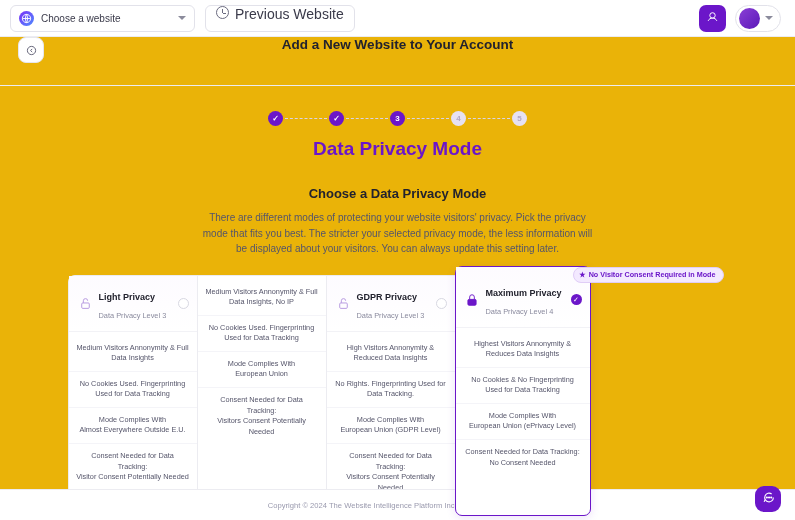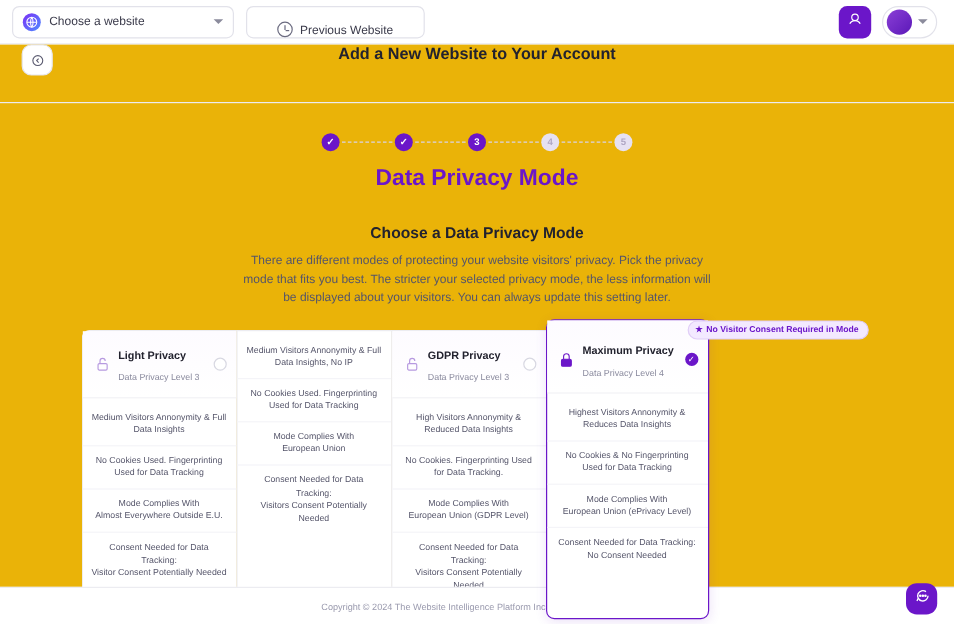--- a/index.html
+++ b/index.html
@@ -38,24 +38,24 @@
   }
   .globe svg { display:block; }
   .site-select .label { flex: 1; white-space: nowrap; overflow: hidden; }
   .chev {
     width: 0; height: 0;
     border-left: 4px solid transparent;
     border-right: 4px solid transparent;
     border-top: 4px solid #8b8b9c;
   }
   .prev-site {
-    display: flex; align-items: flex-end; gap: 6px;
-    height: 27px; padding: 0 25px;
+    display: flex; align-items: flex-start; gap: 6px;
+    height: 27px; padding: 0 10px;
     border: 1px solid #e2e2ea; border-radius: 6px;
-    font-size: 10px; color: #3a3a4a;
+    font-size: 14px; color: #3a3a4a;
     background: #fff;
   }
   .clock {
     width: 13px; height: 13px; border-radius: 50%;
     border: 1.4px solid #6b6b80;
     position: relative; flex: none;
   }
   .clock:before {
     content: ""; position: absolute;
     left: 5px; top: 2.5px; width: 1.3px; height: 4px;
@@ -353,21 +353,21 @@
             </svg>
           </span>
           <span>
             <span class="card-name">GDPR Privacy</span><br>
             <span class="card-level">Data Privacy Level 3</span>
           </span>
           <span class="radio"></span>
         </div>
         <div class="card-body">
           <div class="row">High Visitors Annonymity &amp; Reduced Data Insights</div>
-          <div class="row">No Cookies. Fingerprinting Used for Data Tracking.</div>
+          <div class="row">No Rights. Fingerprinting Used for Data Tracking.</div>
           <div class="row" style="white-space:pre-line">Mode Complies With
 European Union (GDPR Level)</div>
           <div class="row" style="white-space:pre-line">Consent Needed for Data Tracking:
 Visitors Consent Potentially Needed</div>
         </div>
       </div>
 
       <div class="card selected">
         <div class="card-head">
           <span class="lock">

